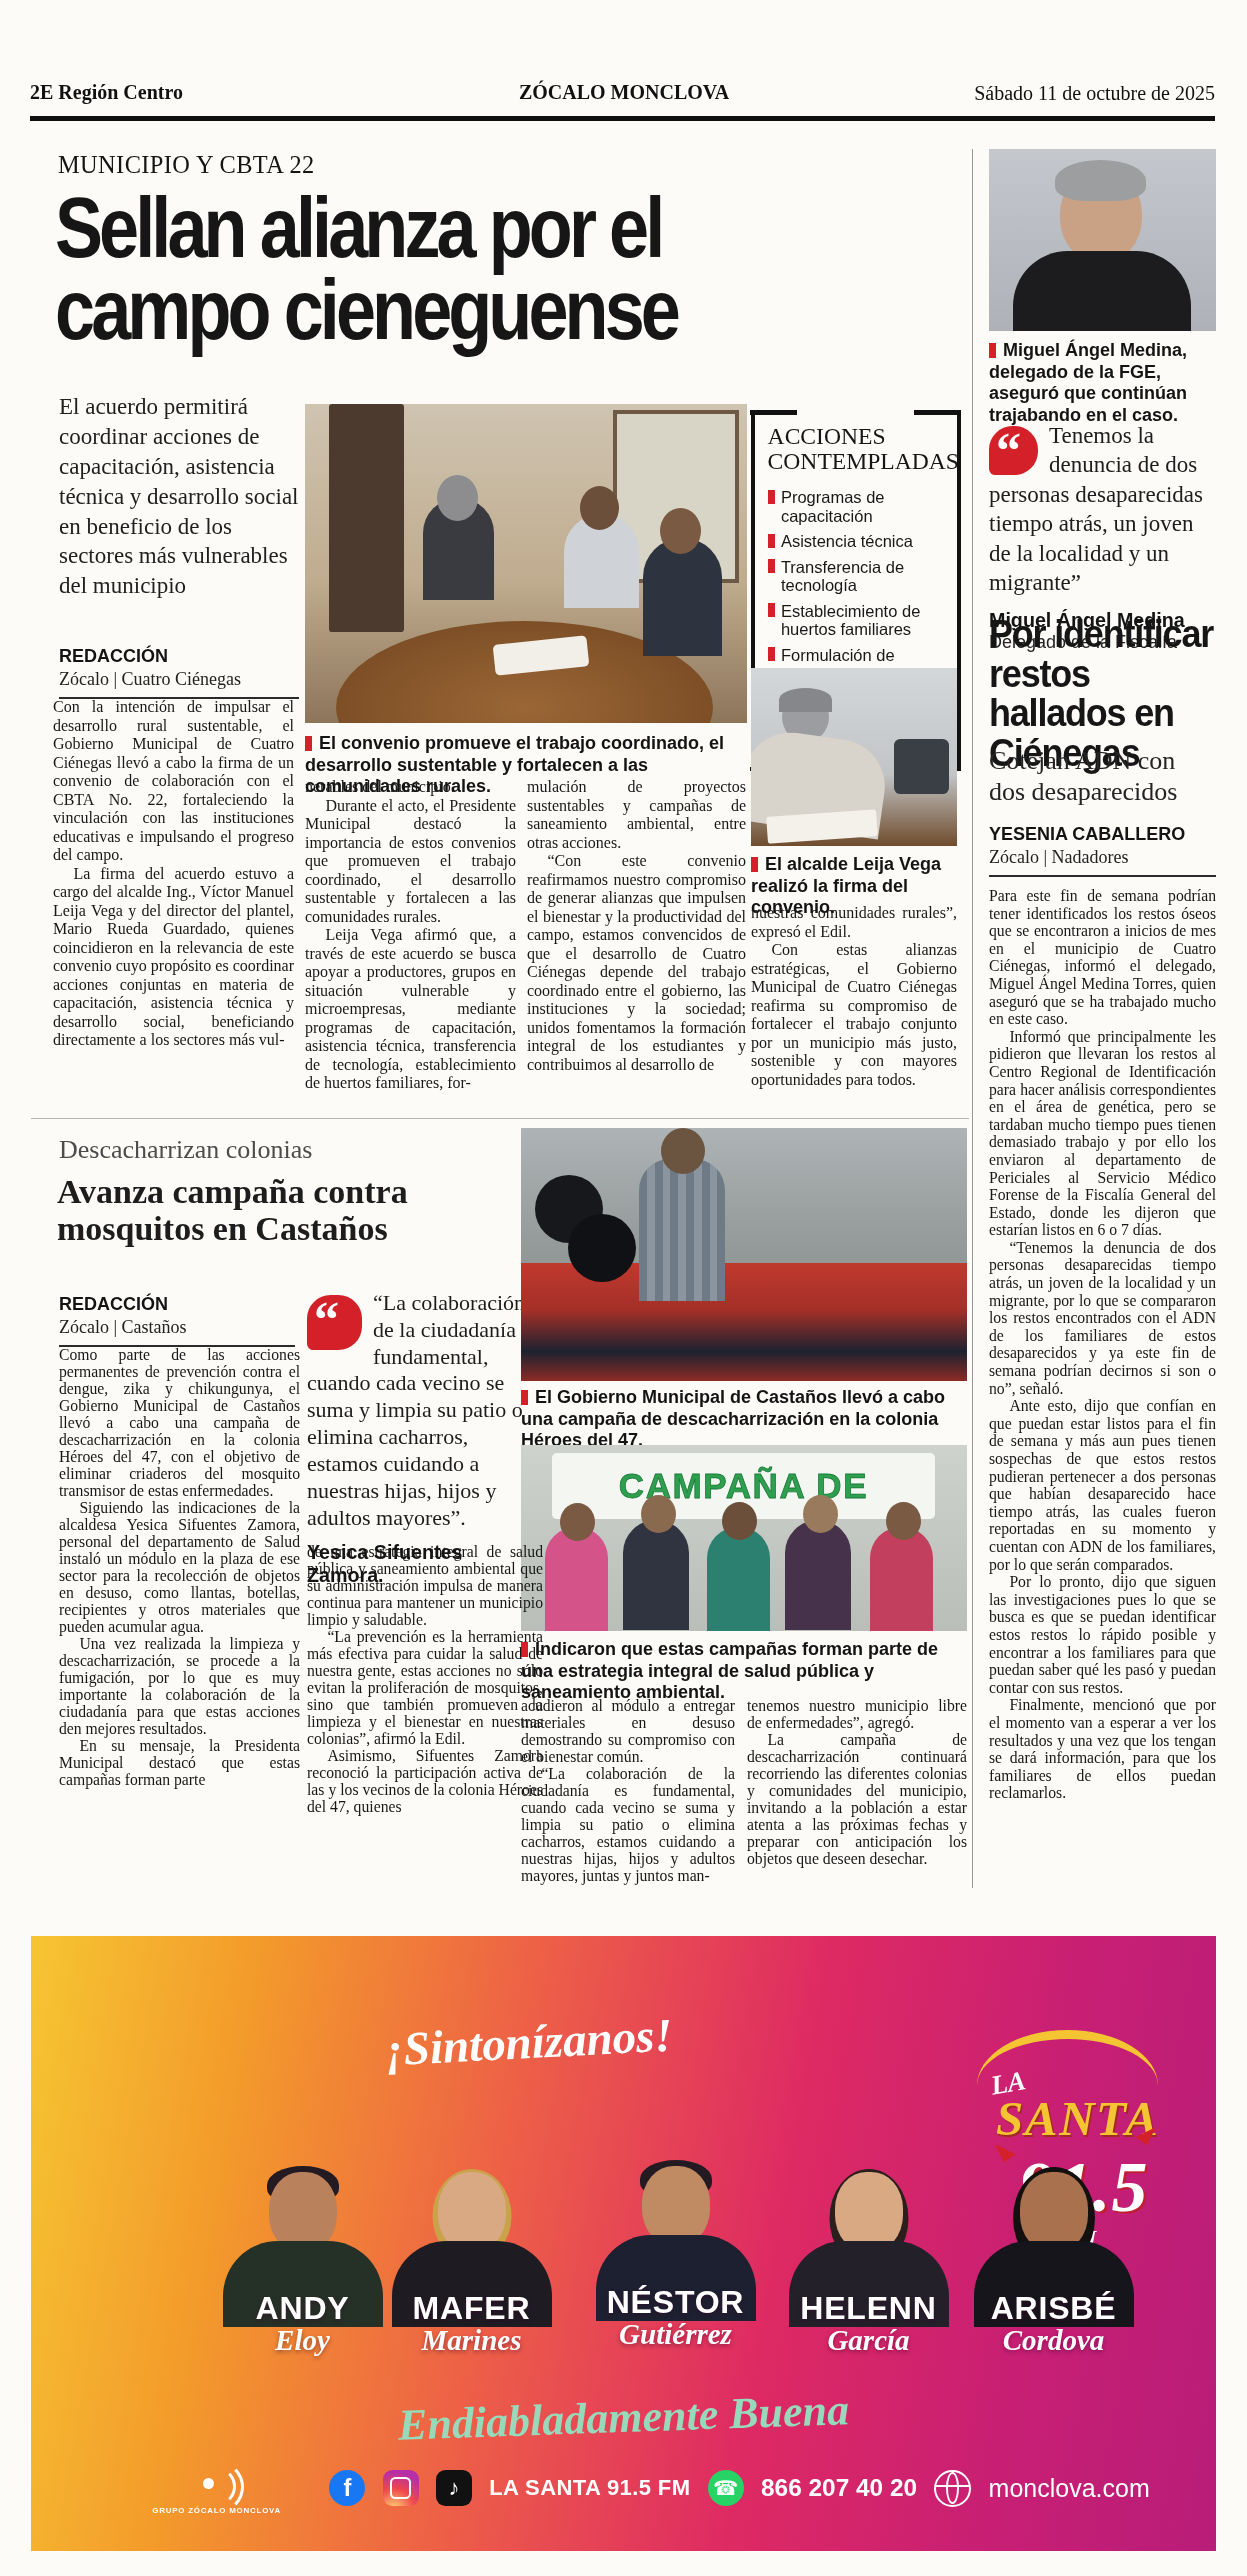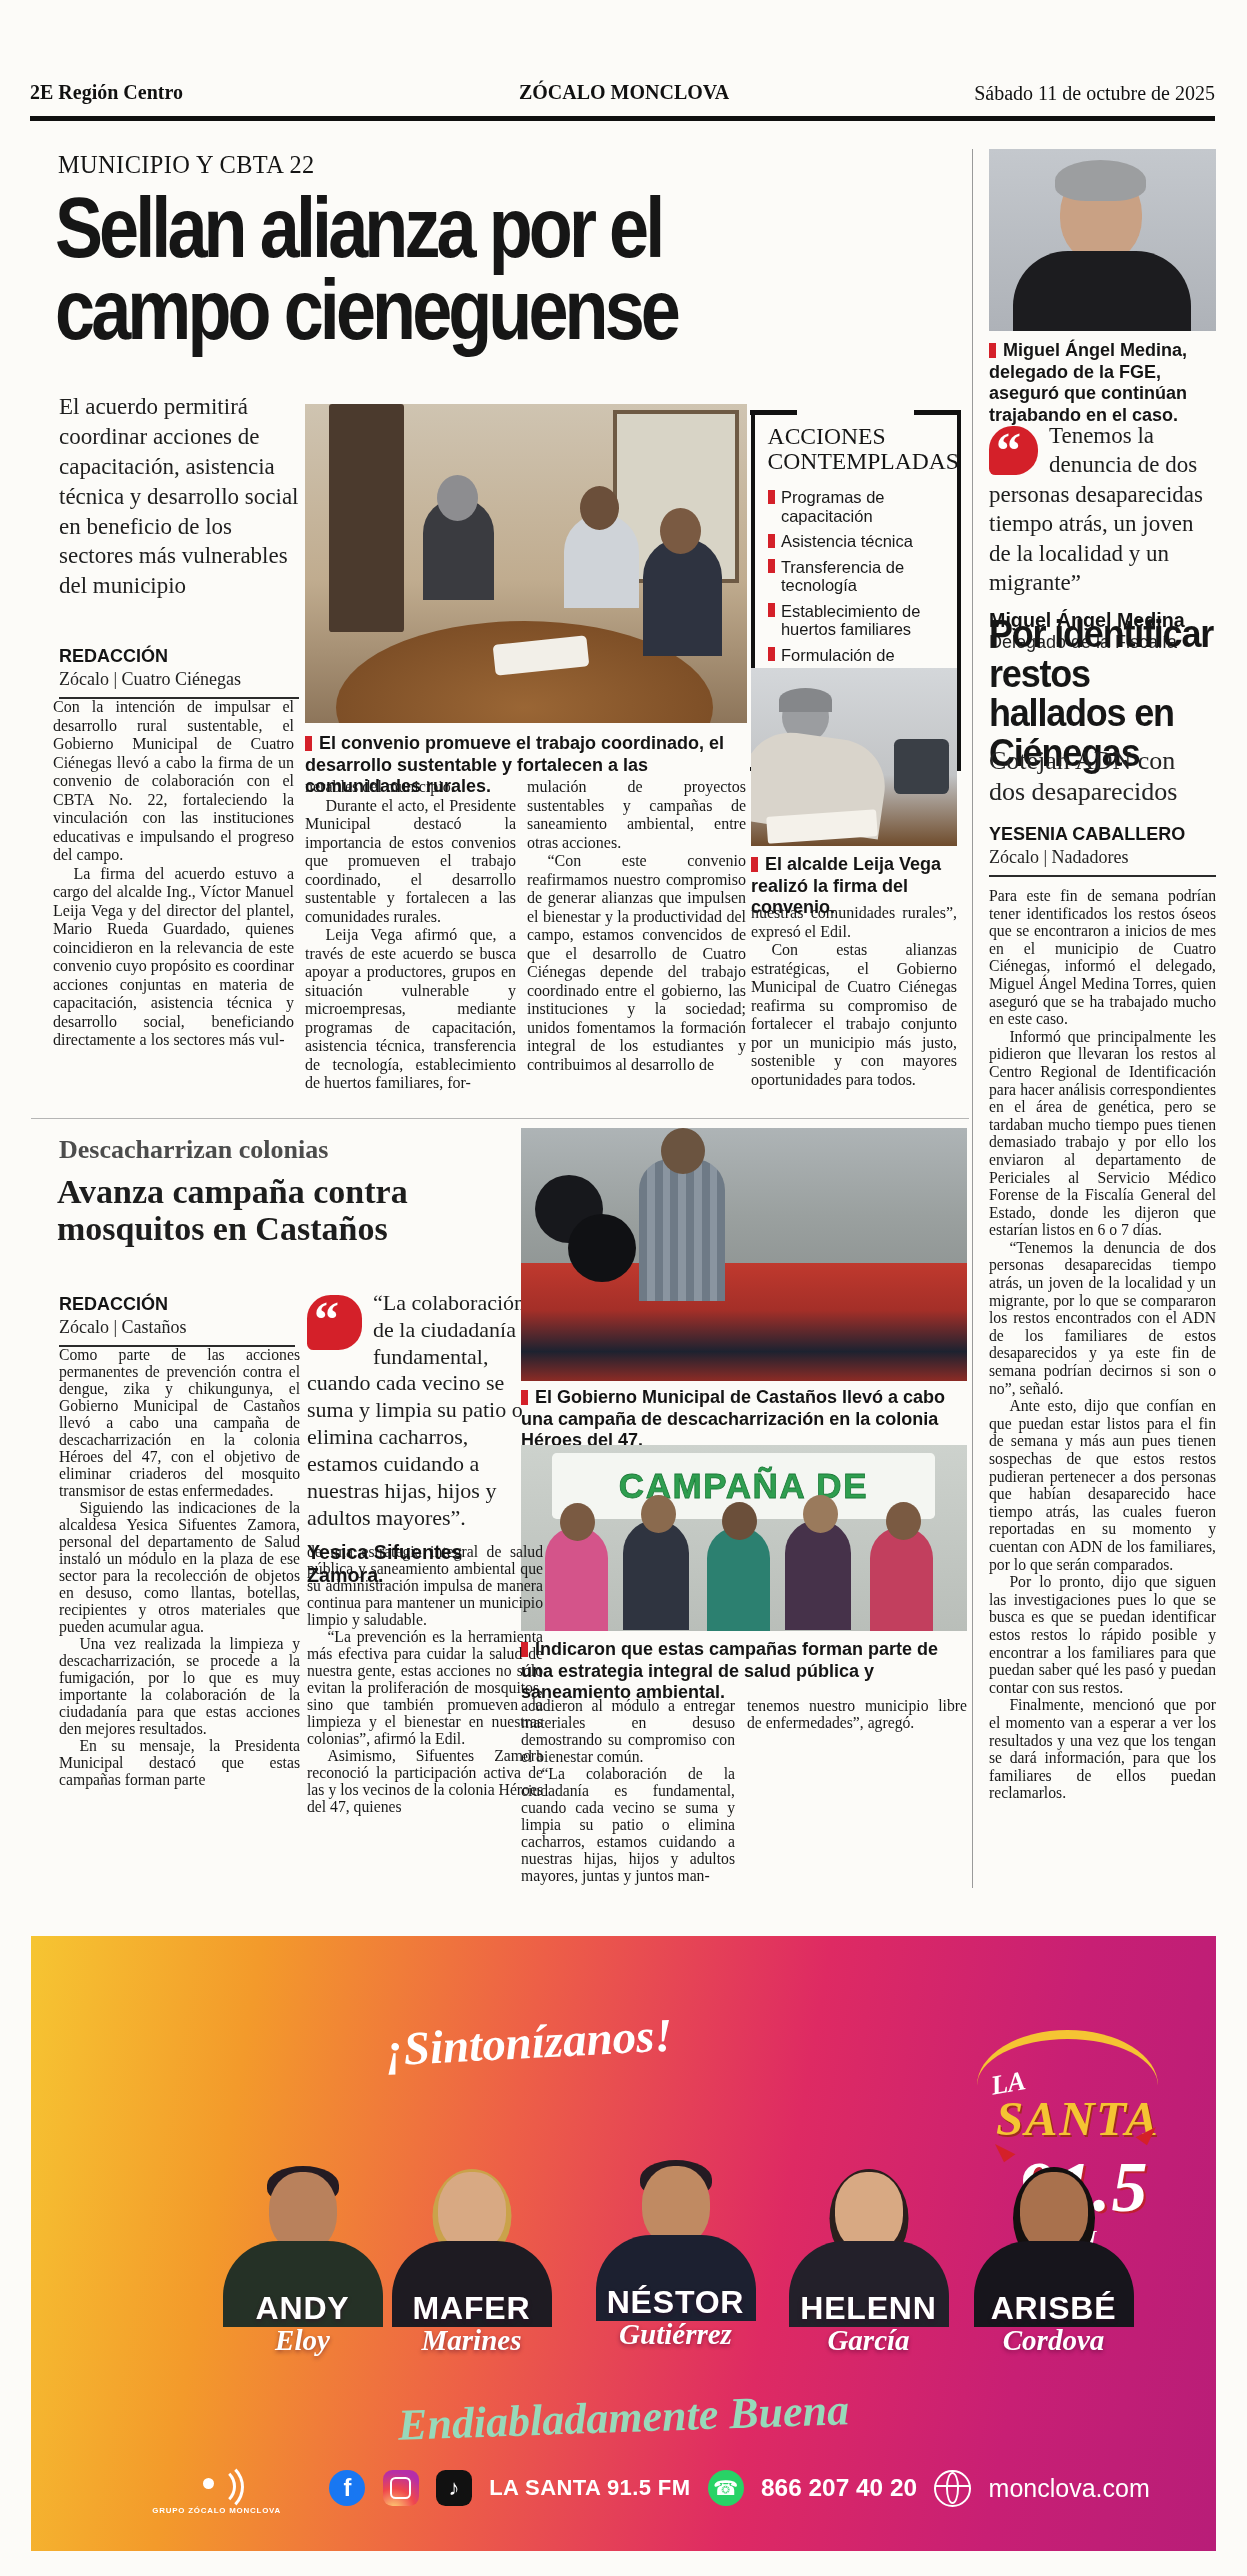--- a/index.html
+++ b/index.html
@@ -44,21 +44,21 @@
   .quote-badge::after{content:"\201C";position:absolute;left:7px;top:-4.7px;color:#fff;
                       font-family:"Liberation Serif",serif;font-weight:bold;font-size:50px;}
   .quote-text{font-size:23px;line-height:1.28;color:#1d1d1d;}
   .quote-name{font-family:"Liberation Sans",sans-serif;font-weight:bold;font-size:19.7px;color:#141414;}
   .quote-role{font-family:"Liberation Sans",sans-serif;font-size:18px;color:#222;}
   .side-headline{font-family:"Liberation Sans",sans-serif;font-weight:900;font-size:36px;line-height:1.02;
                  letter-spacing:-1.2px;color:#161616;transform:scaleY(1.08);transform-origin:top left;}
   .side-subhead{font-size:26px;line-height:1.2;color:#242424;}
 
   
-  .b-kicker{font-family:"Liberation Serif",serif;font-weight:bold;font-size:26px;color:#4c4c4c;}
+  .b-kicker{font-family:"Liberation Serif",serif;font-weight:normal;font-size:26px;color:#4c4c4c;}
   .b-headline{font-family:"Liberation Serif",serif;font-weight:600;font-size:34px;line-height:1.1;color:#1d1d1d;}
   .b-body{font-size:15.7px;line-height:17px;}
 
   
   .ad{background:linear-gradient(100deg,#f6c532 0%,#f39a2b 18%,#ed5f47 40%,#de2a63 62%,#c81f74 82%,#b81d78 100%);}
   .ad-script{font-family:"Liberation Serif",serif;font-style:italic;font-weight:bold;color:#fff;}
   .host{position:absolute;width:173px;text-align:center;}
   .host .figure{position:relative;height:118px;}
   .host .head{position:absolute;left:50%;transform:translateX(-50%);top:0;width:68px;height:80px;border-radius:46%;background:#c78e6b;}
   .host .hair{position:absolute;left:50%;transform:translateX(-50%);top:-6.3px;width:72px;height:38px;border-radius:50% 50% 40% 40%;background:#241b22;}
@@ -255,20 +255,21 @@
       <p class="para">de una estrategia integral de salud pública y saneamiento ambiental que su administración impulsa de manera continua para mantener un municipio limpio y saludable.</p>
       <p class="para">“La prevención es la herramienta más efectiva para cuidar la salud de nuestra gente, estas acciones no sólo evitan la proliferación de mosquitos, sino que también promueven la limpieza y el bienestar en nuestras colonias”, afirmó la Edil.</p>
       <p class="para">Asimismo, Sifuentes Zamora reconoció la participación activa de las y los vecinos de la colonia Héroes del 47, quienes</p>
     </div>
   <div class="abs bodycol b-body" style="left:521px;top:1697px;width:214px;">
       <p class="para">acudieron al módulo a entregar materiales en desuso demostrando su compromiso con el bienestar común.</p>
       <p class="para">“La colaboración de la ciudadanía es fundamental, cuando cada vecino se suma y limpia su patio o elimina cacharros, estamos cuidando a nuestras hijas, hijos y adultos mayores, juntas y juntos man-</p>
     </div>
   <div class="abs bodycol b-body" style="left:747px;top:1697px;width:220px;">
       <p class="para">tenemos nuestro municipio libre de enfermedades”, agregó.</p>
+      <p class="para">La campaña de descacharrización continuará recorriendo las diferentes colonias y comunidades del municipio, invitando a la población a estar atenta a las próximas fechas y preparar con anticipación los objetos que deseen desechar.</p>
     </div>
 
   <div class="abs ad" style="left:31px;top:1936px;width:1185px;height:615px;">
 
     <div class="ad-script" style="position:absolute;left:0;right:189px;top:79px;text-align:center;font-size:47px;transform:rotate(-3deg);">¡Sintonízanos!</div>
 
     <div style="position:absolute;right:43px;top:86px;width:204px;height:236px;">
       <div style="position:absolute;left:7.9px;top:7.9px;width:181px;height:102px;border-top:9.4px solid #f5c433;border-radius:50%;"></div>
       <div class="ad-script" style="position:absolute;left:22px;top:46px;font-size:27px;transform:rotate(-10deg);">LA</div>
       <div class="ad-script" style="position:absolute;left:27px;top:68px;font-size:49px;color:#f5c433;letter-spacing:1.6px;text-shadow:1.6px 1.6px 0 #a02a20;">SANTA</div>

